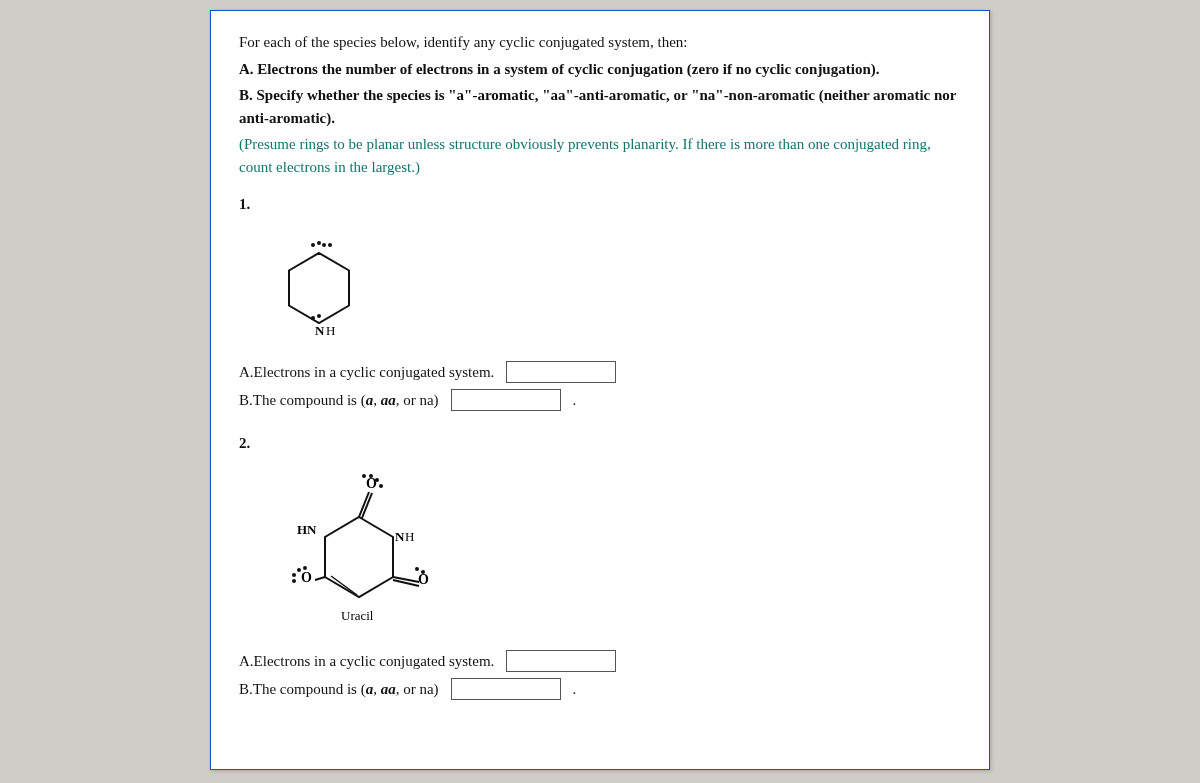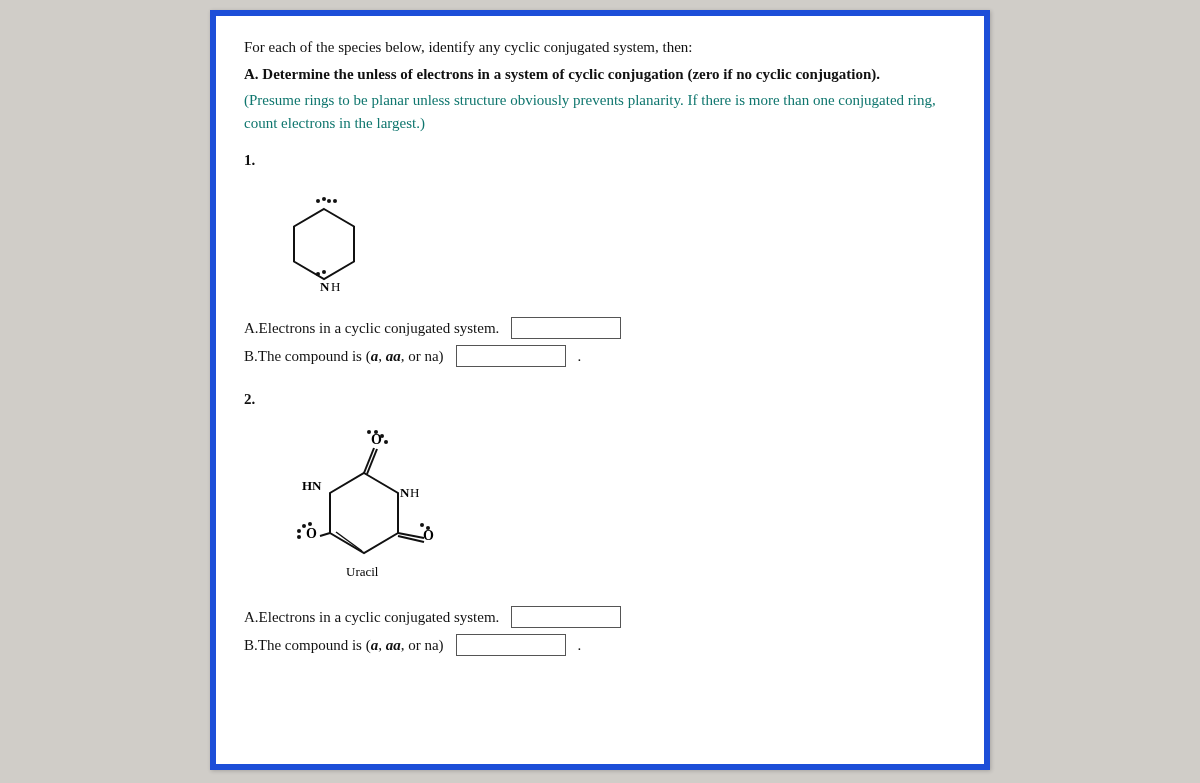--- a/index.html
+++ b/index.html
@@ -11,21 +11,21 @@
       font-size: 15px;
       color: #111;
       overflow: hidden;
     }
     .page {
       background: #ffffff;
       margin: 10px auto;
       width: 780px;
       min-height: 760px;
       padding: 20px 28px 20px 28px;
-      border: 6px solid #1d4ed8;
+      border: 1px solid #1d4ed8;
       box-shadow: 1px 1px 4px rgba(0,0,0,0.2);
     }
     .instructions {
       margin-bottom: 18px;
       line-height: 1.5;
     }
     .instructions p {
       margin-bottom: 4px;
     }
     .bold { font-weight: bold; }
@@ -63,21 +63,24 @@
     svg { overflow: visible; }
   </style>
 </head>
 <body>
 
 <div class="page">
 
   <div class="instructions">
     <p>For each of the species below, identify any cyclic conjugated system, then:</p>
     <p>
-      <span class="bold">A. Determine the unless of electrons in a system of cyclic conjugation (zero if no cyclic conjugation).</span>
+      <span class="bold">A. Electrons the number of electrons in a system of cyclic conjugation (zero if no cyclic conjugation).</span>
+    </p>
+    <p>
+      <span class="bold">B. Specify whether the species is "a"-aromatic, "aa"-anti-aromatic, or "na"-non-aromatic (neither aromatic nor anti-aromatic).</span>
     </p>
     <p class="colored">
       (Presume rings to be planar unless structure obviously prevents planarity. If there is more than one conjugated ring, count electrons in the largest.)
     </p>
   </div>
 
   <div class="question-block">
     <div class="question-label">1.</div>
 
     <div class="molecule-area">

